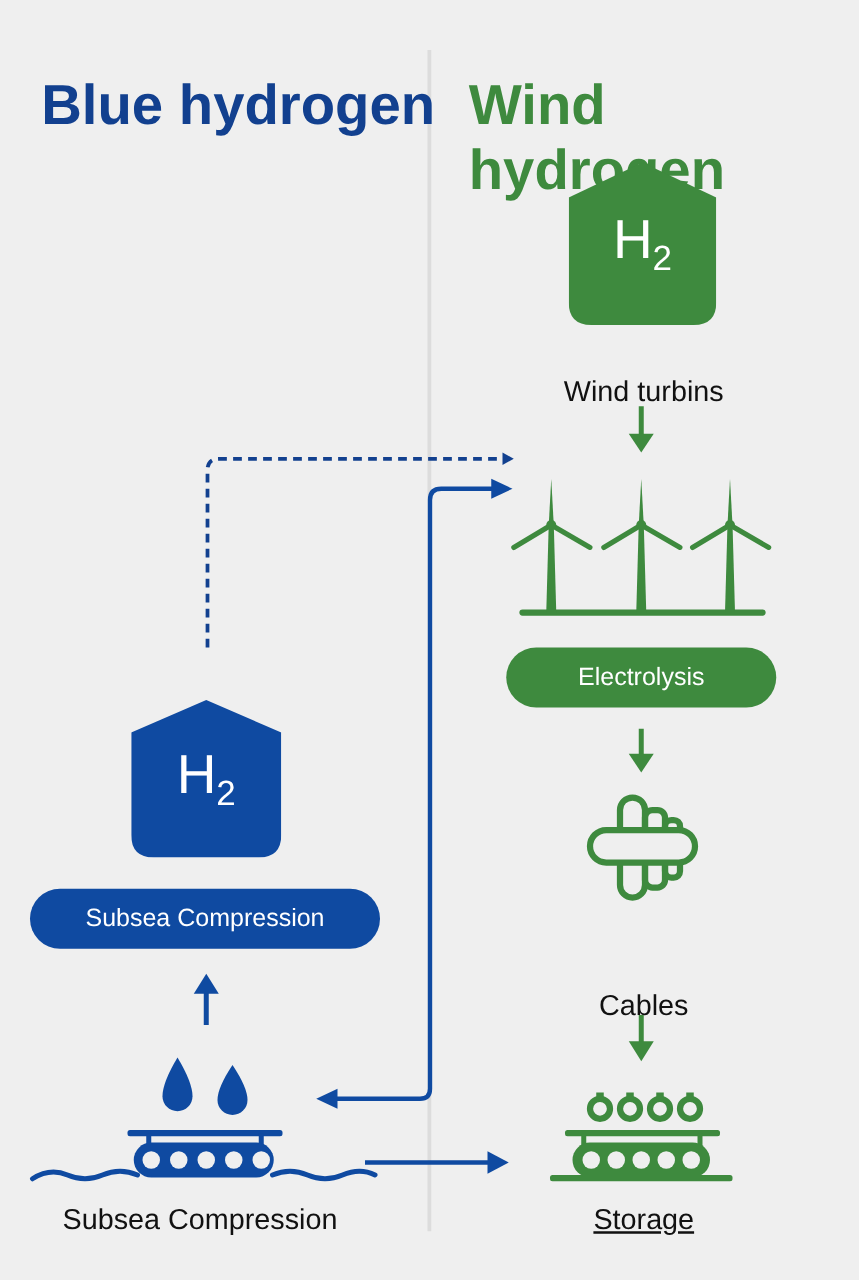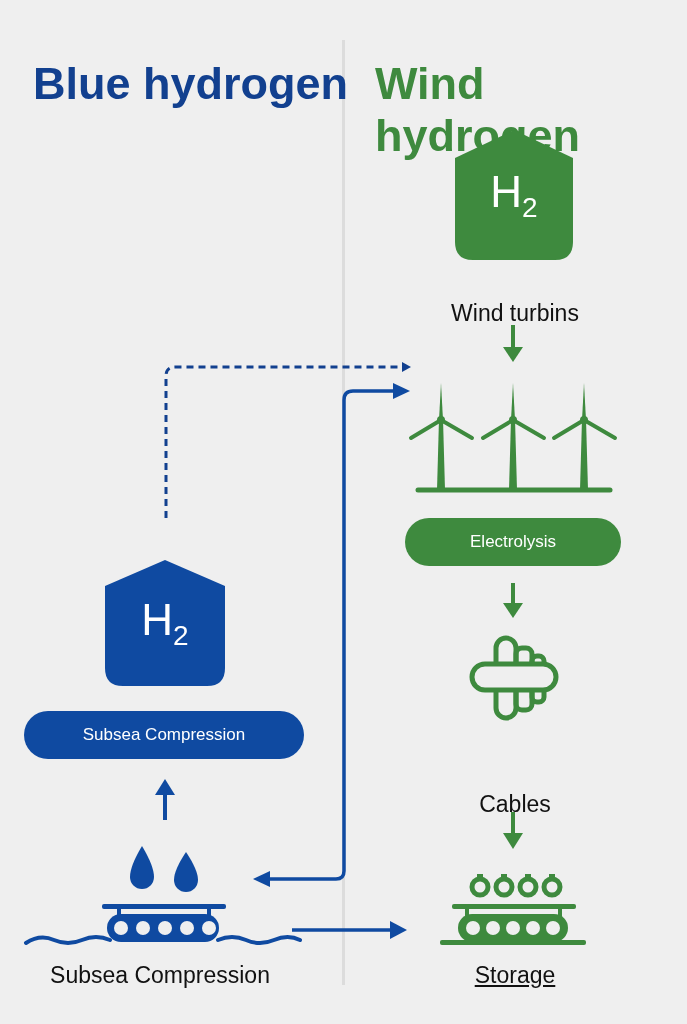--- a/index.html
+++ b/index.html
@@ -2,21 +2,21 @@
 <html><head>
 <meta charset="utf-8">
 <style>
   html, body { margin:0; padding:0; }
   body { width:687px; height:1024px; background:#efefef; position:relative; overflow:hidden; font-family:"Liberation Sans", sans-serif; }
   .divider { position:absolute; left:342px; top:40px; width:3px; height:945px; background:#dcdcdc; }
   .title { position:absolute; top:58px; font-size:45px; font-weight:bold; }
   .title.blue { left:33px; color:#12408f; }
   .title.green { left:375px; color:#3e8a3e; }
   .label { position:absolute; font-size:23px; color:#111; text-align:center; }
-  .pill { position:absolute; border-radius:24px; color:#fff; font-size:17px; text-align:center; display:flex; align-items:center; justify-content:center; }
+  .pill { position:absolute; border-radius:24px; color:#fff; font-size:20px; text-align:center; display:flex; align-items:center; justify-content:center; }
   .pill.blue { background:#0f4aa1; }
   .pill.green { background:#3e8a3e; }
   .h2tank { position:absolute; color:#fff; font-size:44px; display:flex; align-items:center; justify-content:center; }
   .h2tank svg { position:absolute; left:0; top:0; }
   .h2tank span { position:relative; z-index:1; }
   .h2tank sub { font-size:28px; }
   svg.overlay { position:absolute; left:0; top:0; }
 </style>
 </head>
 <body>

